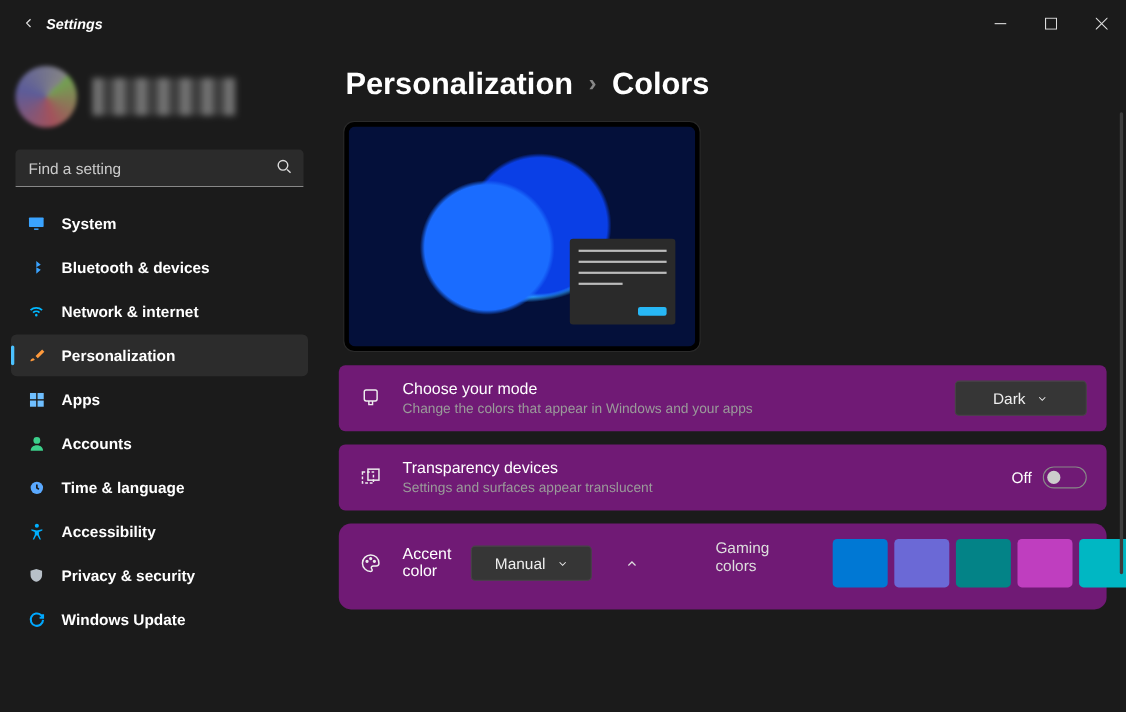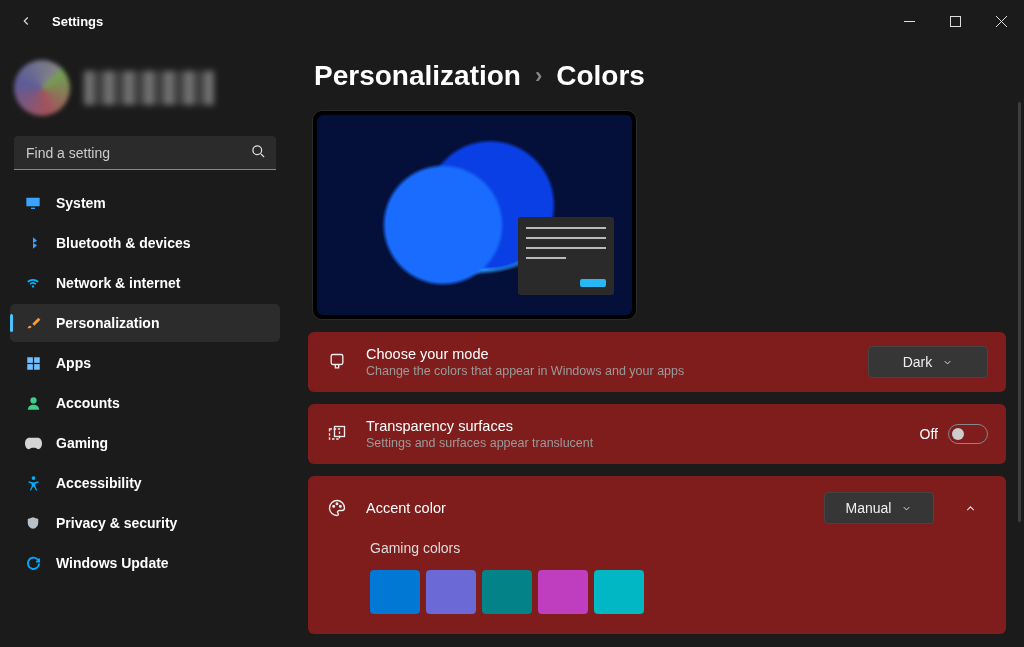--- a/index.html
+++ b/index.html
@@ -15,21 +15,21 @@
     height: 42px;
     display: flex;
     align-items: center;
     padding-left: 10px;
   }
   .titlebar .back {
     width: 32px; height: 32px;
     display:flex;align-items:center;justify-content:center;
     color:#ddd;
   }
-  .titlebar .title { margin-left: 10px; font-size: 13px; font-weight:600; }
+  .titlebar .title { font-size: 13px; font-weight:600;font-style:italic; }
   .win-controls {
     position:absolute; top:0; right:0; height:42px;
     display:flex;
   }
   .win-controls div {
     width:46px; display:flex;align-items:center;justify-content:center;
     color:#ddd; font-size:12px;
   }
   
   .layout { display:flex; height: calc(100% - 42px); }
@@ -109,41 +109,41 @@
     position:absolute; right:22px; bottom:24px;
     width:96px;height:78px;background:#2a2a2a;border-radius:3px;
     padding:10px 8px 6px 8px;
     display:flex;flex-direction:column;gap:6px;
   }
   .preview .win .line{height:2px;background:#bbb;margin-bottom:2px;}
   .preview .win .short{width:50%;}
   .preview .win .btn{position:absolute;right:8px;bottom:8px;width:26px;height:8px;background:#27b7f5;border-radius:2px;}
 
   .card {
-    background:#7f1d1d;border-radius:6px;
+    background:#701a75;border-radius:6px;
     margin-top:12px;
     padding:14px 18px;
     display:flex;align-items:center;gap:18px;
   }
   .card .ci { width:22px;display:flex;align-items:center;justify-content:center;color:#eee;}
   .card .txt { flex:1; }
   .card .t1{font-size:14.5px;}
   .card .t2{font-size:12.5px;color:#9a9a9a;margin-top:2px;}
   .select {
     min-width:120px;height:32px;background:#363636;border:1px solid #454545;border-radius:4px;
     display:flex;align-items:center;justify-content:center;padding:0 10px;font-size:14px;color:#eee;
   }
   .select svg{margin-left:10px;}
   .toggle-wrap{display:flex;align-items:center;gap:10px;font-size:14px;justify-content:flex-end;}
   .toggle{
     width:40px;height:20px;border:1px solid #888;border-radius:10px;position:relative;background:transparent;
   }
   .toggle .knob{width:12px;height:12px;border-radius:50%;background:#ccc;position:absolute;left:3px;top:3px;}
   .expand-btn{width:36px;height:36px;display:flex;align-items:center;justify-content:center;border-radius:4px;color:#ddd;}
-  .accent-card{flex-direction:column;align-items:stretch;gap:14px;padding-bottom:20px;}
+  .accent-card{flex-direction:row;align-items:stretch;gap:14px;padding-bottom:20px;border-radius:11px;}
   .accent-head{display:flex;align-items:center;gap:18px;}
   .recent-lbl{font-size:14px;color:#ddd;padding-left:44px;}
   .swatches{display:flex;gap:6px;padding-left:44px;}
   .sw{width:50px;height:44px;border-radius:4px;}
   .scrollbar{
     position:absolute; right:3px; top:60px; width:3px; height:420px;
     background:#3d3d3d;border-radius:2px;
   }
 </style>
 </head>
@@ -239,26 +239,27 @@
       <div class="nav-item">
         <span class="ico" style="color:#3cd08b">
           <svg width="15" height="15" viewBox="0 0 24 24" fill="currentColor">
               <circle cx="12" cy="7" r="5"></circle>
               <path d="M3 22c0-5 4-8 9-8s9 3 9 8z"></path>
             </svg>
         </span>
         <span>Accounts</span>
       </div>
       <div class="nav-item">
-        <span class="ico" style="color:#d5d5d5">
-          <svg width="17" height="13" viewBox="0 0 24 16" fill="currentColor">
-              <path d="M6 0h12c3 0 6 3 6 8s-3 8-5 8c-2 0-3-2-5-2h-4c-2 0-3 2-5 2-2 0-5-3-5-8s3-8 6-8z"></path>
-            </svg>
-        </span>
-        <span>Gaming</span>
+        <span class="ico" style="color:#5aa9ff">
+          <svg width="15" height="15" viewBox="0 0 24 24" fill="none" stroke="currentColor" stroke-width="2.5">
+              <circle cx="12" cy="12" r="9" fill="currentColor" stroke="none"></circle>
+              <path d="M12 7v5l3 2" stroke="#1b1b1b"></path>
+            </svg>
+        </span>
+        <span>Time &amp; language</span>
       </div>
       <div class="nav-item">
         <span class="ico" style="color:#00b0ff">
           <svg width="15" height="16" viewBox="0 0 24 24" fill="currentColor">
               <circle cx="12" cy="4" r="3"></circle>
               <path d="M4 9l8 2 8-2v2l-5 2v4l3 7h-2l-3-6h-2l-3 6H6l3-7v-4L4 11z"></path>
             </svg>
         </span>
         <span>Accessibility</span>
       </div>
@@ -319,21 +320,21 @@
     </div>
 
     <div class="card">
       <div class="ci">
         <svg width="20" height="20" viewBox="0 0 24 24" fill="none" stroke="currentColor" stroke-width="1.6">
             <rect x="3" y="6" width="12" height="12" stroke-dasharray="3 2"></rect>
             <rect x="9" y="3" width="12" height="12"></rect>
           </svg>
       </div>
       <div class="txt">
-        <div class="t1">Transparency surfaces</div>
+        <div class="t1">Transparency devices</div>
         <div class="t2">Settings and surfaces appear translucent</div>
       </div>
       <div class="toggle-wrap">
         <span>Off</span>
         <div class="toggle">
             <div class="knob"></div>
           </div>
       </div>
     </div>
 

